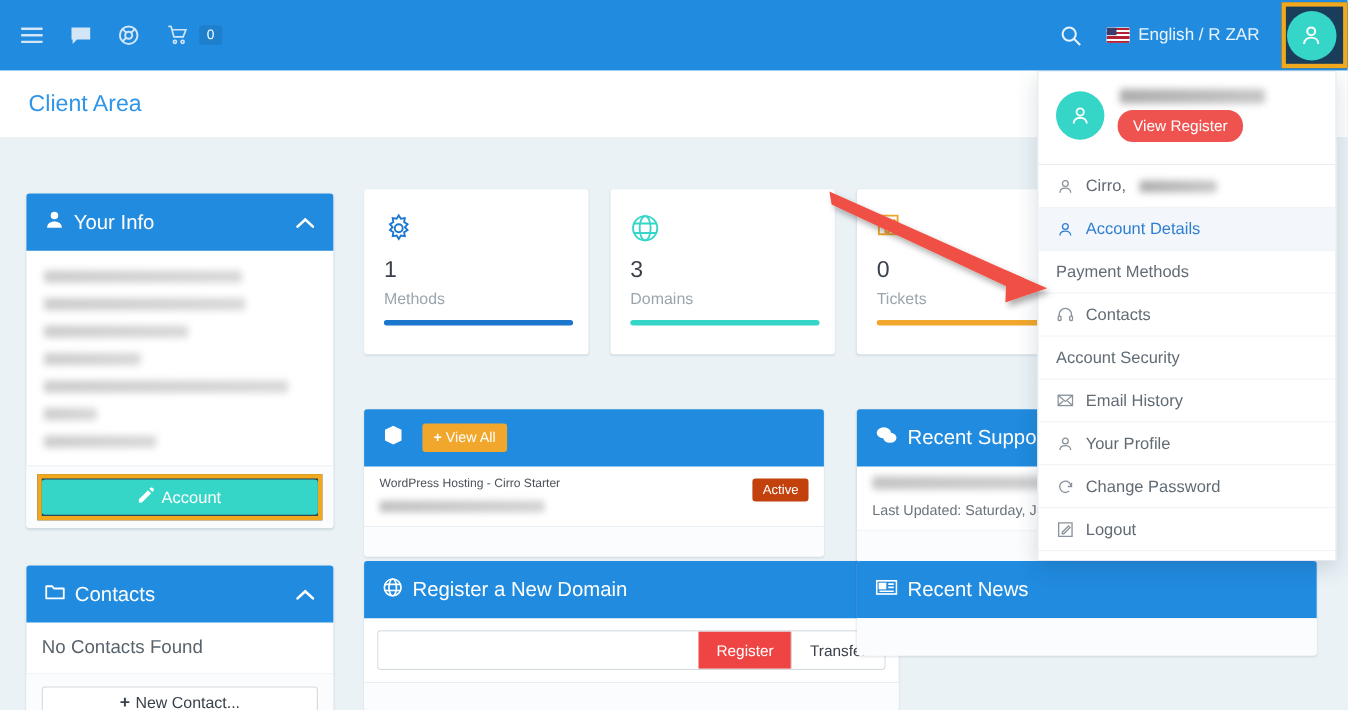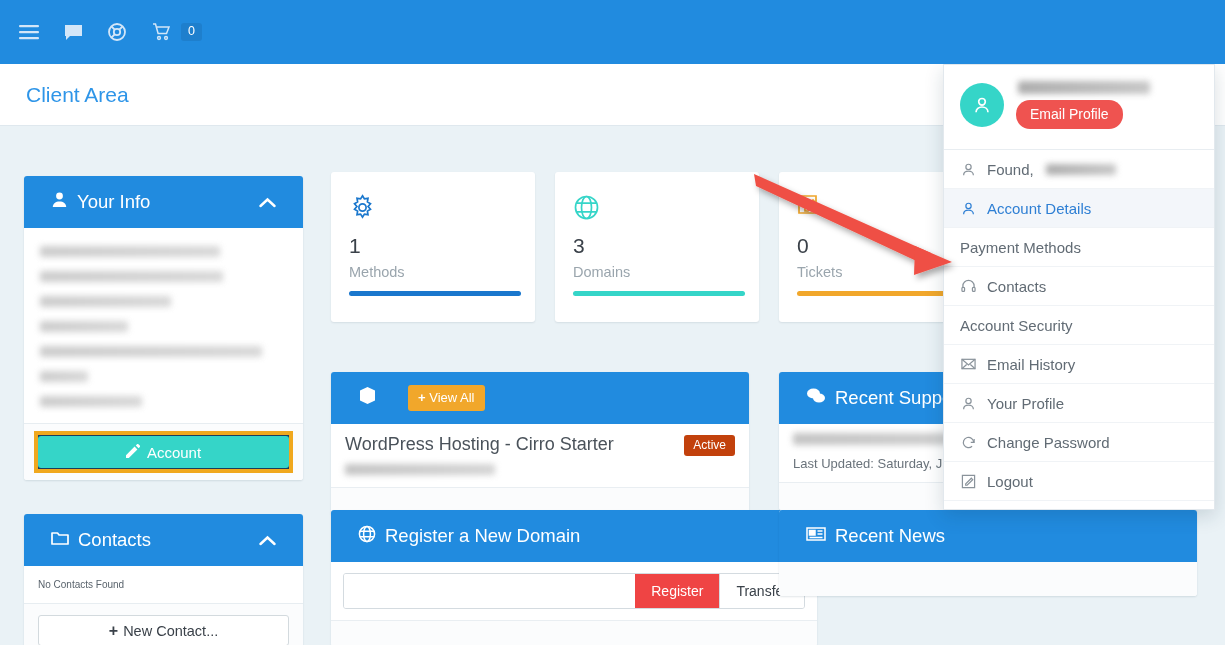--- a/index.html
+++ b/index.html
@@ -88,21 +88,21 @@
   .content { position: absolute; left: 0; top: 126px; width: 1225px; height: 519px; }
 
   .card {
     background: #ffffff;
     border-radius: 3px;
     box-shadow: 0 1px 2px rgba(20,50,70,0.12);
   }
   .card-head {
     background: #218bdf; color: #ffffff;
     height: 52px; display: flex; align-items: center;
-    padding: 0 27px; gap: 9px;
+    padding: 0 17px; gap: 9px;
     border-radius: 3px 3px 0 0;
     font-size: 18.5px;
   }
   .card-head .chev { margin-left: auto; cursor: pointer; }
 
   
   .yourinfo { position: absolute; left: 24px; top: 50px; width: 279px; }
   .yi-body { padding: 18px 16px 12px; }
   .blur-line {
     height: 11px; margin-bottom: 14px; border-radius: 2px;
@@ -121,21 +121,21 @@
   .btn-update {
     position: relative; z-index: 2;
     display: block; width: 100%; height: 32px;
     background: #35d5c8; color: #ffffff; border: none; border-radius: 3px;
     font-size: 15px; cursor: pointer;
     font-family: "Liberation Sans", sans-serif;
     display: flex; align-items: center; justify-content: center; gap: 7px;
   }
 
   .contacts { position: absolute; left: 24px; top: 388px; width: 279px; }
-  .cc-body { padding: 13px 14px; font-size: 10px; color: #59636c; }
+  .cc-body { padding: 13px 14px; font-size: 17px; color: #59636c; }
   .cc-foot { border-top: 1px solid #e7edf1; padding: 11px 14px; background: #fbfcfd; border-radius: 0 0 3px 3px; }
   .btn-newcontact {
     width: 100%; height: 31px; background: #ffffff; color: #3a4149;
     border: 1px solid #d3dade; border-radius: 3px; font-size: 14.5px; cursor: pointer;
     font-family: "Liberation Sans", sans-serif;
     display: flex; align-items: center; justify-content: center; gap: 5px;
   }
 
   
   .stats { position: absolute; left: 331px; top: 46px; display: flex; gap: 20px; }
@@ -145,33 +145,33 @@
     padding: 22px 18px 0; position: relative;
   }
   .stat .sicon { height: 30px; margin-bottom: 10px; }
   .stat .snum { font-size: 21px; color: #3a4149; line-height: 1.1; }
   .stat .slabel { font-size: 14.5px; color: #9aa5ad; margin-top: 7px; }
   .stat .sbar { position: absolute; left: 18px; bottom: 26px; height: 5px; border-radius: 3px; }
 
   
   .products { position: absolute; left: 331px; top: 246px; width: 418px; }
   .pr-row { padding: 10px 14px 12px; position: relative; }
-  .pr-name { font-size: 18px; color: #4a525a; }
+  .pr-name { font-size: 11px; color: #4a525a; }
   .pr-sub { height: 11px; width: 150px; margin-top: 9px; border-radius: 2px;
     background: linear-gradient(90deg,#b0b0b0,#c6c6c6); filter: blur(3px); opacity:.75; }
   .badge-active {
     position: absolute; right: 14px; top: 11px;
     background: #c2410c; color: #ffffff; font-size: 12px;
     border-radius: 3px; padding: 4px 9px 5px; line-height: 1;
   }
   .pr-foot { border-top: 1px solid #e9eef2; height: 28px; background: #fbfcfd; border-radius: 0 0 3px 3px; }
   .btn-viewall {
     background: #f1a72b; color: #ffffff; font-size: 13px;
     border: none; border-radius: 3px; padding: 6px 10px 7px;
-    margin-left: 22px; cursor: pointer; line-height: 1;
+    margin-left: 8px; cursor: pointer; line-height: 1;
     font-family: "Liberation Sans", sans-serif;
   }
 
   .regdomain { position: absolute; left: 331px; top: 384px; width: 486px; }
   .rd-body { padding: 11px 12px; }
   .rd-group { display: flex; height: 36px; border: 1px solid #d4dbe0; border-radius: 3px; overflow: hidden; }
   .rd-input {
     flex: 1; border: none; outline: none; padding: 0 10px;
     font-size: 14px; font-family: "Liberation Sans", sans-serif; color:#3a4149;
   }
@@ -271,20 +271,48 @@
           <path d="M1 1h2.5l2.6 9.5h8.4L17 4H5"></path>
               <circle cx="7" cy="15" r="1.4"></circle>
               <circle cx="14" cy="15" r="1.4"></circle>
             </g>
           </svg>
       </div>
       <span class="cart-badge">0</span>
     </div>
   </div>
 
+  <div class="nav-right">
+    <div class="search-btn">
+      <svg width="19" height="19" viewBox="0 0 19 19">
+          <g fill="none" stroke="#e6f1fb" stroke-width="1.9">
+        <circle cx="8" cy="8" r="6"></circle>
+            <path d="M12.5 12.5L18 18"></path>
+          </g>
+        </svg>
+    </div>
+    <div class="lang-sel">
+      <span class="flag">
+        <span class="stripes"></span>
+          <span class="canton"></span>
+      </span>
+      <span>English / R ZAR</span>
+    </div>
+    <div class="avatar-wrap">
+      <div class="avatar-hl"></div>
+      <div class="avatar-circle">
+        <svg width="24" height="24" viewBox="0 0 24 24">
+            <g fill="none" stroke="#ffffff" stroke-width="1.8">
+          <circle cx="12" cy="8.5" r="3.6"></circle>
+              <path d="M5.5 20c0-3.6 2.9-5.8 6.5-5.8s6.5 2.2 6.5 5.8"></path>
+            </g>
+          </svg>
+      </div>
+    </div>
+  </div>
 </div>
 
 <div class="titlebar">
   <div class="page-title">Client Area</div>
 </div>
 
 <div class="content">
 
   <div class="card yourinfo">
     <div class="card-head">
@@ -479,35 +507,35 @@
     <div class="dd-avatar">
       <svg width="22" height="22" viewBox="0 0 24 24">
           <g fill="none" stroke="#ffffff" stroke-width="1.8">
         <circle cx="12" cy="8.5" r="3.6"></circle>
             <path d="M5.5 20c0-3.6 2.9-5.8 6.5-5.8s6.5 2.2 6.5 5.8"></path>
           </g>
         </svg>
     </div>
     <div class="dd-pcol">
       <div class="dd-name-blur"></div>
-      <button class="btn-viewprofile">Email Profile</button>
+      <button class="btn-viewprofile">View Register</button>
     </div>
   </div>
   <div class="dd-sep"></div>
 
   <div class="dd-item">
     <span class="di">
       <svg width="15" height="15" viewBox="0 0 16 16">
           <g fill="none" stroke="currentColor" stroke-width="1.3">
         <circle cx="8" cy="5.2" r="2.8"></circle>
             <path d="M2.8 14c0-2.8 2.3-4.3 5.2-4.3s5.2 1.5 5.2 4.3"></path>
           </g>
         </svg>
     </span>
-    <span>Found,</span>
+    <span>Cirro,</span>
     <span class="dd-name-blur" style="width:70px;height:11px;margin-left:2px"></span>
   </div>
 
   <div class="dd-item active">
     <span class="di">
       <svg width="15" height="15" viewBox="0 0 16 16">
           <g fill="none" stroke="currentColor" stroke-width="1.3">
         <circle cx="8" cy="5.2" r="2.8"></circle>
             <path d="M2.8 14c0-2.8 2.3-4.3 5.2-4.3s5.2 1.5 5.2 4.3"></path>
           </g>

